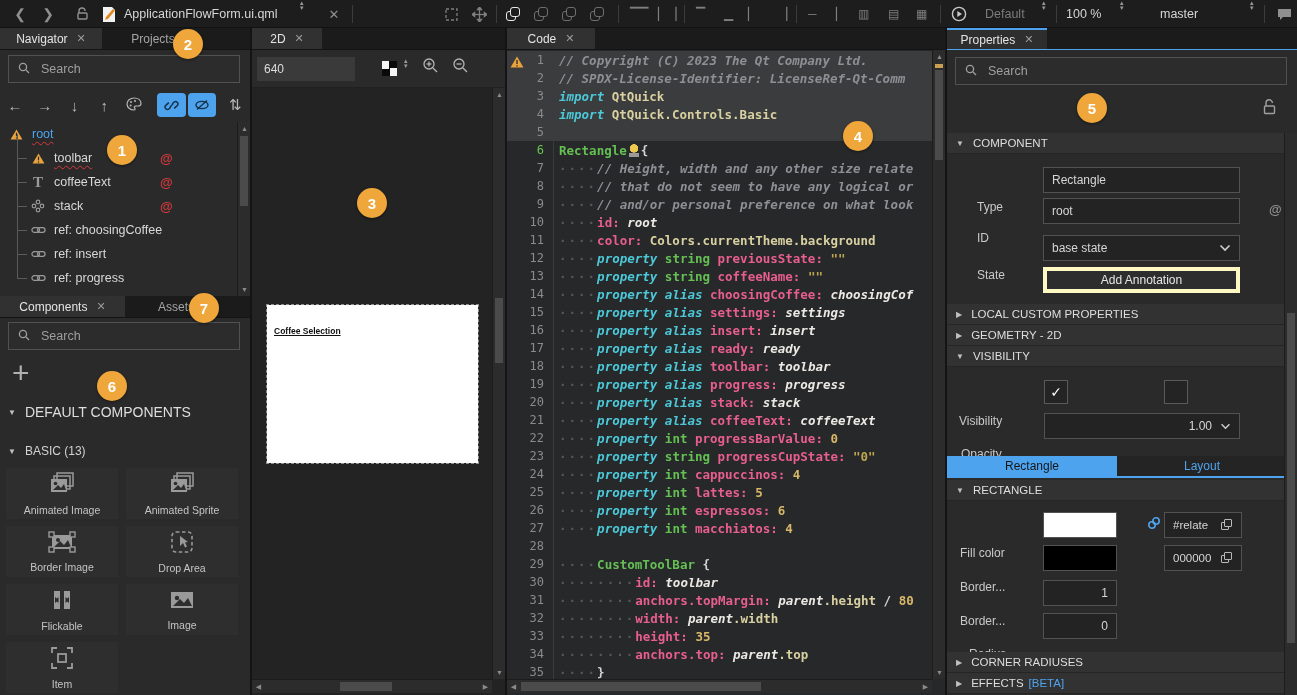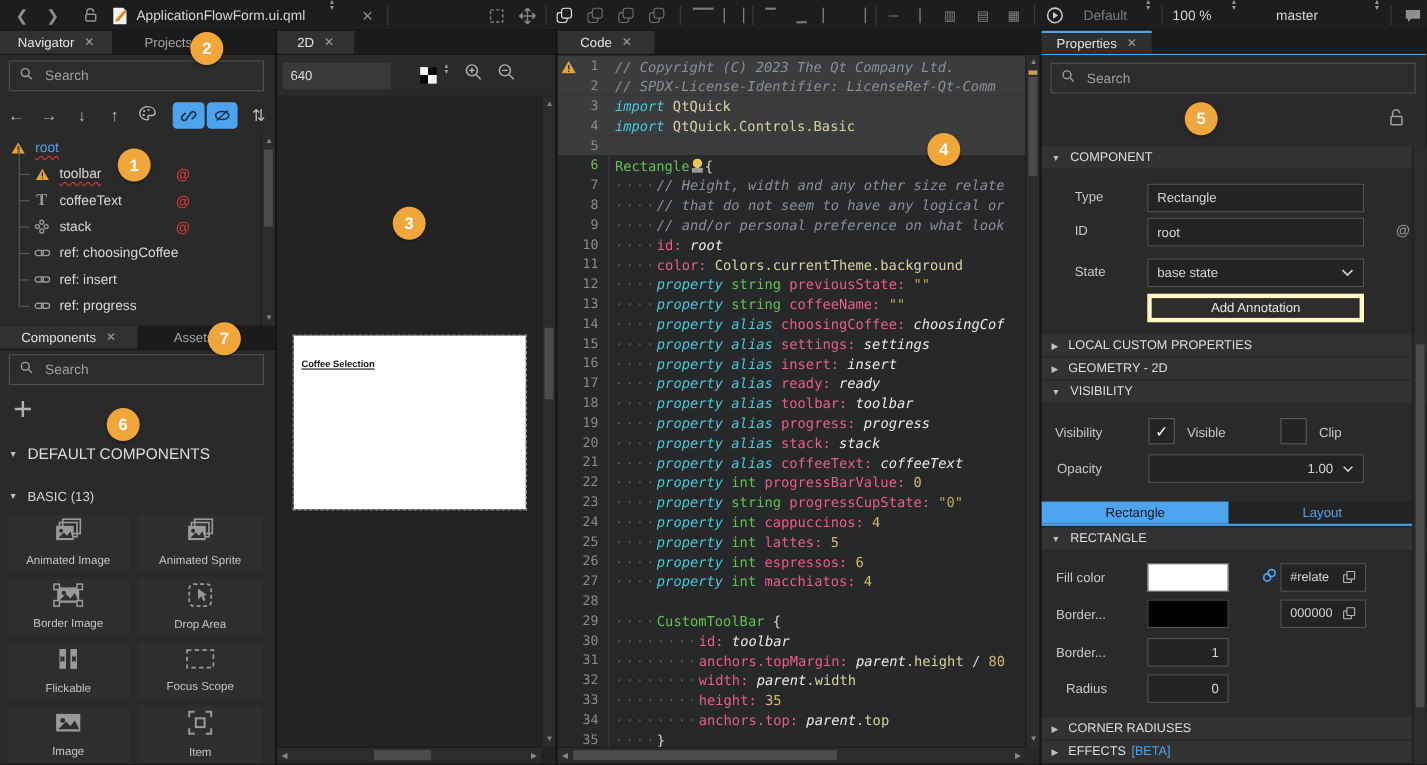--- a/index.html
+++ b/index.html
@@ -85,38 +85,38 @@
   .artboard .atitle{position:absolute;left:7px;top:21px;font-size:8.5px;font-weight:bold;color:#111;text-decoration:underline;}
 
   
   .editor{position:absolute;left:0;top:22px;right:13px;bottom:16px;background:#27282a;overflow:hidden;
           font-family:"DejaVu Sans Mono",monospace;font-size:12.5px;}
   .ed-warn{position:absolute;left:3px;top:26px;z-index:3;}
   .cl{height:18px;display:flex;align-items:center;white-space:pre;}
   .cl.hl{background:#3b3c3d;}
   .cl .ln{width:46px;flex:0 0 46px;text-align:right;padding-right:9px;color:#8b8b8c;font-size:12px;}
   .cl .ln.cur{color:#67c353;}
-  .cl .lt{border-left:1px solid #3a3b3c;padding-left:5px;height:18px;display:flex;align-items:center;}
+  .cl .lt{border-left:1px solid #3a3b3c;padding-left:5px;height:18px;display:flex;align-items:center;font-weight:bold;}
   .s-c{color:#8c9094;font-style:italic;}
   .s-k{color:#4cc8d8;font-style:italic;}
   .s-t{color:#65c054;}
   .s-p{color:#e85e8d;}
   .s-v{color:#ece9e4;font-style:italic;}
   .s-m{color:#d8d0a0;}
   .s-n{color:#d7b768;}
   .s-s{color:#bda64e;}
   .s-w{color:#56585a;letter-spacing:2px;}
   .s-x{color:#d4d4d4;}
   .bulb{display:inline-block;width:10px;height:13px;margin:0 2px;
         background:radial-gradient(circle at 50% 34%, #ecc94e 0 4px, transparent 4.5px),
                    linear-gradient(#0000 0 9px, #9a9a9a 9px 13px);background-size:10px 13px;}
   .sb-mark{position:absolute;left:2px;right:2px;height:4px;background:#c8a050;}
 
   
-  .prow{position:absolute;display:flex;align-items:center;font-size:12px;color:#c9c9ca;}
+  .prow{position:absolute;display:flex;align-items:center;font-size:12px;color:#c9c9ca;margin-top:28px;}
   .phead{position:absolute;left:0;right:12px;height:21px;background:#323233;display:flex;align-items:center;
          gap:9px;padding-left:9px;font-size:11.5px;color:#dedede;border-bottom:1px solid #252526;}
   .pfield{background:#232324;border:1px solid #525253;height:26px;display:flex;align-items:center;
           padding:0 8px;font-size:12px;color:#d6d6d6;}
   .pbtn{background:#2d2d2e;border:4px solid #fef9c3;height:26px;display:flex;align-items:center;justify-content:center;
         font-size:12px;color:#e6e6e6;}
   .chk{width:24px;height:24px;background:#242425;border:1px solid #5a5a5b;display:flex;align-items:center;justify-content:center;
        color:#fff;font-size:14px;}
   .subtabs{position:absolute;left:0;top:428px;width:340px;height:22px;display:flex;border-bottom:2px solid #4da3ee;}
   .subtab{flex:1;display:flex;align-items:center;justify-content:center;font-size:12px;}
@@ -441,26 +441,20 @@
         <div class="ccard">
           <span><svg width="24" height="24" viewBox="0 0 24 24">
               <rect x="4" y="3" width="6" height="18" fill="#9a9a9b"></rect>
               <rect x="14" y="3" width="6" height="18" fill="#9a9a9b"></rect>
               <path d="M9.5 12 l-3.5 -3 v6 z" fill="#2e2e2f" transform="translate(-1 0)"></path>
               <path d="M14.5 12 l3.5 -3 v6 z" fill="#2e2e2f" transform="translate(1 0)"></path>
               <path d="M8.5 9 L5 12 L8.5 15 z" fill="#2e2e2f"></path>
               <path d="M15.5 9 L19 12 L15.5 15 z" fill="#2e2e2f"></path>
             </svg></span>
           <span class="clabel">Flickable</span>
-        </div>
-        <div class="ccard">
-          <span><svg width="28" height="20" viewBox="0 0 28 20">
-              <rect x="2" y="2" width="24" height="16" fill="none" stroke="#9a9a9b" stroke-width="1.6" stroke-dasharray="4 3"></rect>
-            </svg></span>
-          <span class="clabel">Focus Scope</span>
         </div>
         <div class="ccard">
           <span><svg width="26" height="22" viewBox="0 0 26 22">
               <rect x="2" y="3" width="22" height="16" fill="#9a9a9b"></rect>
               <circle cx="8" cy="9" r="2.2" fill="#2e2e2f"></circle>
               <path d="M4 17 L11 10 L15 14 L19 9 L23 17 z" fill="#2e2e2f"></path>
             </svg></span>
           <span class="clabel">Image</span>
         </div>
         <div class="ccard">

